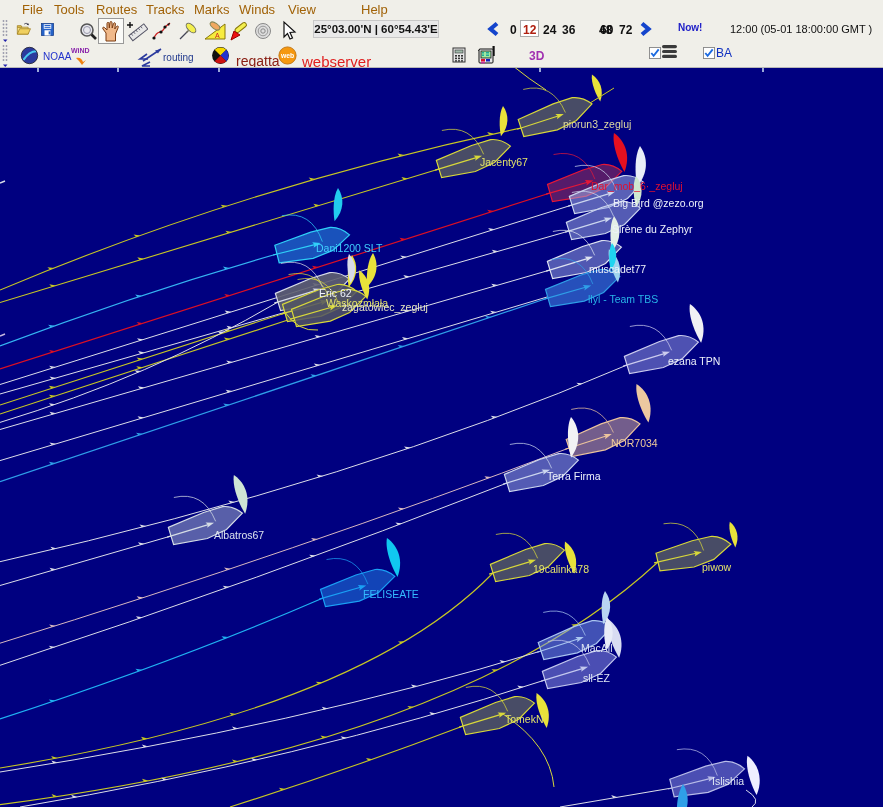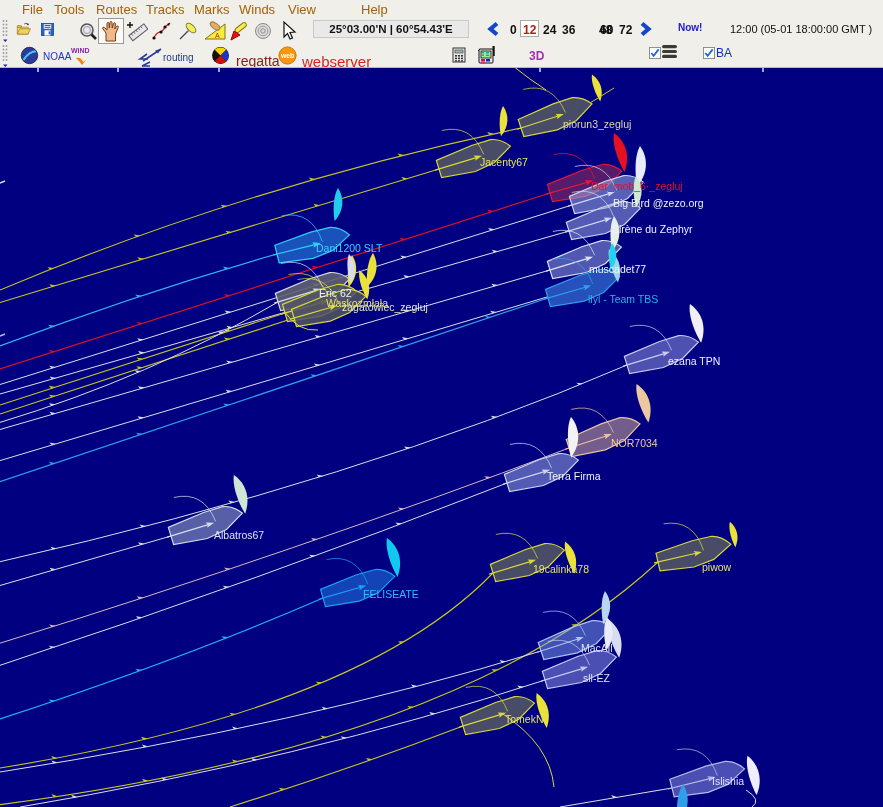--- a/index.html
+++ b/index.html
@@ -1,19 +1,19 @@
 <!DOCTYPE html>
 <html><head><meta charset="utf-8">
 <style>
 * { margin:0; padding:0; box-sizing:border-box; }
 body { width:883px; height:807px; font-family:"Liberation Sans",sans-serif; background:#f0efe9; overflow:hidden; position:relative; }
 .menubar { position:absolute; left:16px; top:0; width:100%; height:19px; background:#f0efe9; font-size:13px; color:#a16207; }
 .menubar span { position:absolute; top:2px; }
 .abs { position:absolute; }
-.coordbox { position:absolute; left:313px; top:20px; width:156px; height:18px; background:#e9e9e9; border:1px solid #c8c8c8; font-size:11.5px; font-weight:bold; text-align:center; line-height:17px; color:#111; }
+.coordbox { position:absolute; left:313px; top:20px; width:126px; height:18px; background:#e9e9e9; border:1px solid #c8c8c8; font-size:11.5px; font-weight:bold; text-align:center; line-height:17px; color:#111; }
 .num { position:absolute; top:23px; font-size:12px; font-weight:bold; color:#111; }
 </style></head>
 <body>
 <div class="menubar">
 <span style="left:6px">File</span>
     <span style="left:38px">Tools</span>
     <span style="left:80px">Routes</span>
     <span style="left:130px">Tracks</span>
     <span style="left:178px">Marks</span>
     <span style="left:223px">Winds</span>

